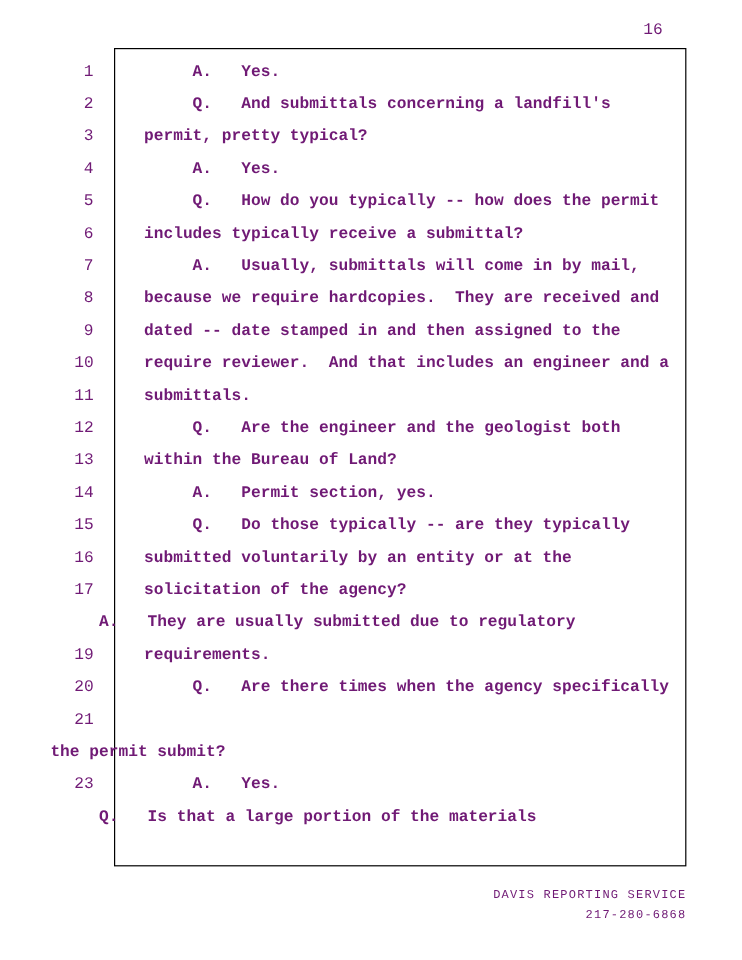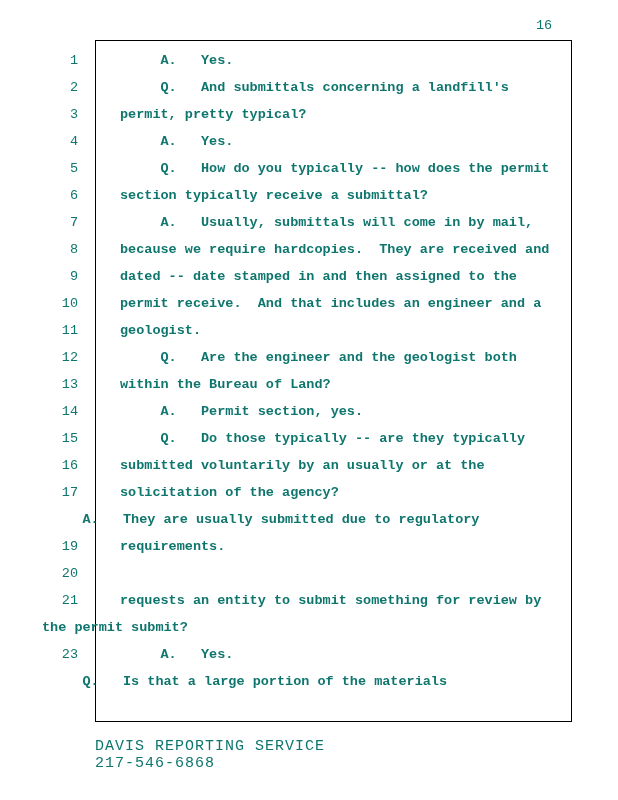--- a/index.html
+++ b/index.html
@@ -6,21 +6,21 @@
     margin: 0;
     padding: 0;
     background: #ffffff;
   }
   .page {
     position: relative;
     width: 618px;
     height: 800px;
     background: #ffffff;
     font-family: "Liberation Mono", "DejaVu Sans Mono", monospace;
-    color: #0f766e;
+    color: #701a75;
     overflow: hidden;
   }
   .page-number {
     position: absolute;
     top: 18px;
     left: 536px;
     font-size: 13.5px;
   }
   .transcript-border {
     position: absolute;
@@ -51,22 +51,22 @@
   .line-text {
     padding-left: 42px;
     white-space: pre;
     font-weight: bold;
   }
   .footer {
     position: absolute;
     left: 95px;
     top: 738px;
     width: 477px;
-    text-align: left;
-    font-size: 15px;
+    text-align: right;
+    font-size: 10px;
     line-height: 17px;
     letter-spacing: 1px;
   }
 </style>
 </head>
 <body>
 
 <div class="page">
 
   <div class="page-number">16</div>
@@ -89,90 +89,90 @@
       <div class="line-row">
         <span class="line-num">4</span>
         <span class="line-text">     A.   Yes.</span>
       </div>
       <div class="line-row">
         <span class="line-num">5</span>
         <span class="line-text">     Q.   How do you typically -- how does the permit</span>
       </div>
       <div class="line-row">
         <span class="line-num">6</span>
-        <span class="line-text">section typically receive a submittal?</span>
+        <span class="line-text">includes typically receive a submittal?</span>
       </div>
       <div class="line-row">
         <span class="line-num">7</span>
         <span class="line-text">     A.   Usually, submittals will come in by mail,</span>
       </div>
       <div class="line-row">
         <span class="line-num">8</span>
         <span class="line-text">because we require hardcopies.  They are received and</span>
       </div>
       <div class="line-row">
         <span class="line-num">9</span>
         <span class="line-text">dated -- date stamped in and then assigned to the</span>
       </div>
       <div class="line-row">
         <span class="line-num">10</span>
-        <span class="line-text">permit receive.  And that includes an engineer and a</span>
+        <span class="line-text">require reviewer.  And that includes an engineer and a</span>
       </div>
       <div class="line-row">
         <span class="line-num">11</span>
-        <span class="line-text">geologist.</span>
+        <span class="line-text">submittals.</span>
       </div>
       <div class="line-row">
         <span class="line-num">12</span>
         <span class="line-text">     Q.   Are the engineer and the geologist both</span>
       </div>
       <div class="line-row">
         <span class="line-num">13</span>
         <span class="line-text">within the Bureau of Land?</span>
       </div>
       <div class="line-row">
         <span class="line-num">14</span>
         <span class="line-text">     A.   Permit section, yes.</span>
       </div>
       <div class="line-row">
         <span class="line-num">15</span>
         <span class="line-text">     Q.   Do those typically -- are they typically</span>
       </div>
       <div class="line-row">
         <span class="line-num">16</span>
-        <span class="line-text">submitted voluntarily by an usually or at the</span>
+        <span class="line-text">submitted voluntarily by an entity or at the</span>
       </div>
       <div class="line-row">
         <span class="line-num">17</span>
         <span class="line-text">solicitation of the agency?</span>
       </div>
       <div class="line-row">
         <span class="line-text">     A.   They are usually submitted due to regulatory</span>
       </div>
       <div class="line-row">
         <span class="line-num">19</span>
         <span class="line-text">requirements.</span>
       </div>
       <div class="line-row">
         <span class="line-num">20</span>
+        <span class="line-text">     Q.   Are there times when the agency specifically</span>
       </div>
       <div class="line-row">
         <span class="line-num">21</span>
-        <span class="line-text">requests an entity to submit something for review by</span>
       </div>
       <div class="line-row">
         <span class="line-text">the permit submit?</span>
       </div>
       <div class="line-row">
         <span class="line-num">23</span>
         <span class="line-text">     A.   Yes.</span>
       </div>
       <div class="line-row">
         <span class="line-text">     Q.   Is that a large portion of the materials</span>
       </div>
     </div>
 
   <div class="footer">
     <div>DAVIS REPORTING SERVICE</div>
-    <div>217-546-6868</div>
+    <div>217-280-6868</div>
   </div>
 
 </div>
 
 </body></html>

